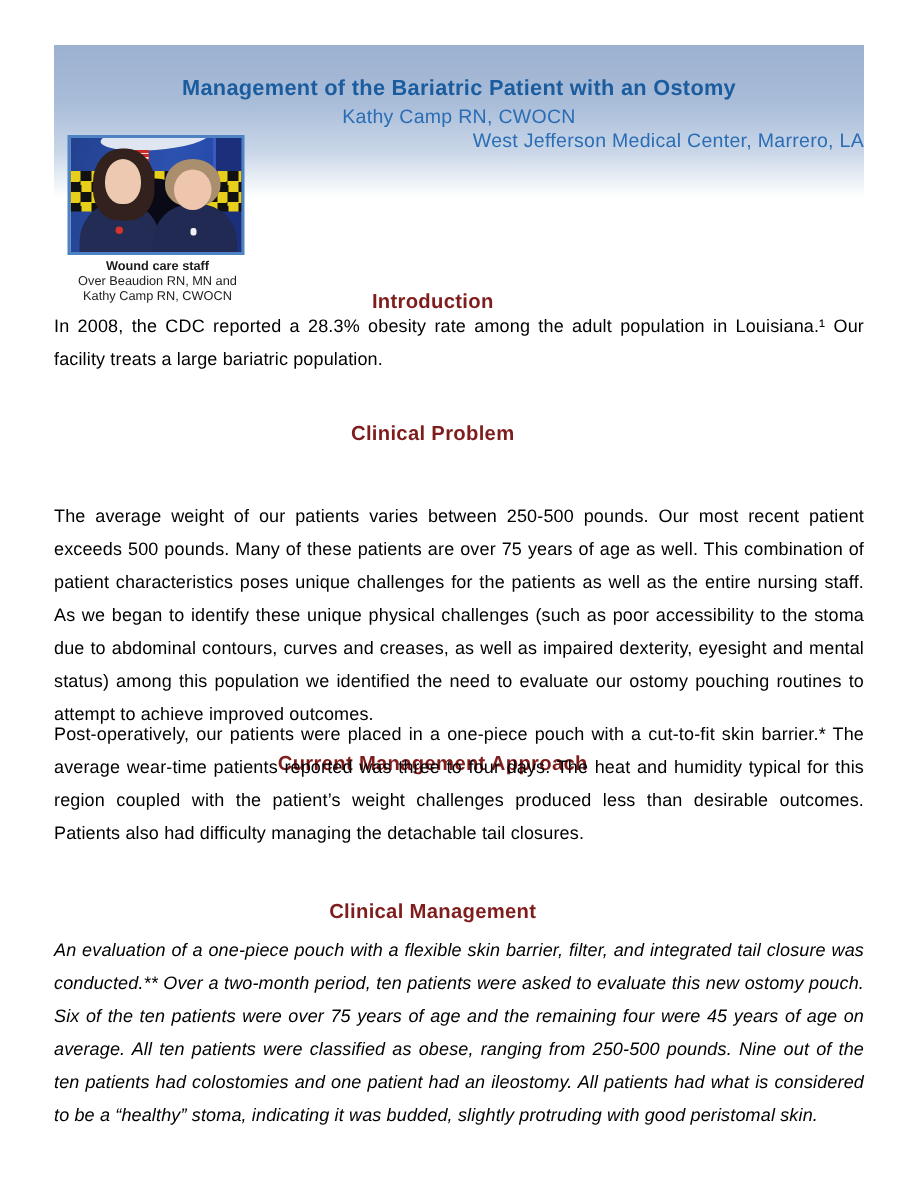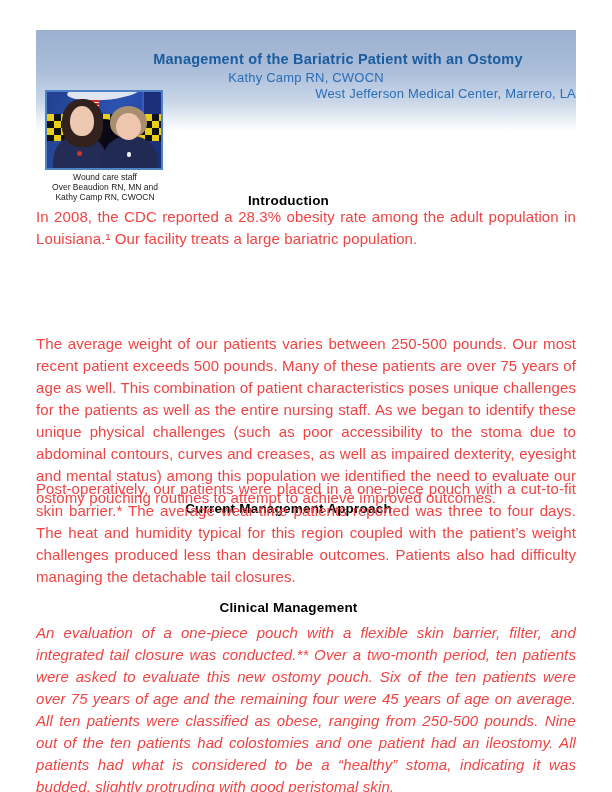--- a/index.html
+++ b/index.html
@@ -12,21 +12,20 @@
     overflow:hidden;
   }
   .gradient-band{
     position:absolute;left:36px;top:30px;width:540px;height:102px;
     background:linear-gradient(180deg,#9cb1d0 0%,#a9bdd9 38%,#c9d6e8 70%,#eef3f8 90%,#ffffff 100%);
   }
   .doc-title{
     position:absolute;left:36px;top:51px;width:540px;
     text-align:center;font-size:14.5px;font-weight:bold;color:#1a5c9e;
     letter-spacing:0.2px;
-    padding-left:32px;
   }
   .doc-author{
     position:absolute;left:36px;top:70px;width:540px;
     text-align:center;font-size:13px;color:#2a6db5;letter-spacing:0.2px;
   }
   .doc-affil{
     position:absolute;left:36px;top:86px;width:540px;
     text-align:right;font-size:13px;color:#2a6db5;letter-spacing:0.2px;
   }
   
@@ -51,30 +50,30 @@
   .p1-body{left:6px;top:43px;width:54px;height:33px;background:#222c55;border-radius:45% 45% 0 0/80% 80% 0 0;}
   .p1-pin{left:30px;top:59px;width:5px;height:5px;background:#d4342b;border-radius:50%;}
   .p2-hair{left:63px;top:14px;width:37px;height:32px;background:#a98f6e;border-radius:50% 50% 45% 45%;}
   .p2-face{left:69px;top:21px;width:25px;height:27px;background:#eec6ad;border-radius:50%;}
   .p2-body{left:55px;top:44px;width:56px;height:32px;background:#202a52;border-radius:45% 45% 0 0/80% 80% 0 0;}
   .p2-pin{left:80px;top:60px;width:4px;height:5px;background:#f2f2f2;border-radius:40%;}
   .photo-caption{
     position:absolute;left:34px;top:173px;width:142px;
     text-align:center;font-size:8.5px;line-height:9.8px;color:#1b1b1b;
   }
-  .photo-caption .cap-bold{font-weight:normal;}
+  .photo-caption .cap-bold{font-weight:bold;}
   
   .sec-heading{
     position:absolute;left:36px;width:505px;
-    text-align:center;font-size:13.5px;font-weight:bold;color:#000000;
+    text-align:center;font-size:13.5px;font-weight:bold;color:#7f1d1d;
     letter-spacing:0.2px;
   }
   .sec-body{
     position:absolute;left:36px;width:540px;
-    font-size:15px;line-height:22px;color:#ef4444;
+    font-size:12px;line-height:22px;color:#000000;
     text-align:justify;letter-spacing:0.1px;
   }
   .h-intro{top:193px;} .b-intro{top:206px;}
   .h-problem{top:281px;} .b-problem{top:289px;margin-top:44px;}
   .h-approach{top:470px;margin-top:31px;} .b-approach{top:478px;}
   .h-eval{top:600px;} .b-eval{top:622px;font-style:italic;}
 </style>
 </head>
 <body>
 
@@ -104,20 +103,21 @@
 
   <div class="photo-caption">
     <div class="cap-bold">Wound care staff</div>
     <div>Over Beaudion RN, MN and</div>
     <div>Kathy Camp RN, CWOCN</div>
   </div>
 
   <div class="sec-heading h-intro">Introduction</div>
   <div class="sec-body b-intro">In 2008, the CDC reported a 28.3% obesity rate among the adult population in Louisiana.¹ Our facility treats a large bariatric population.</div>
 
+  <div class="sec-heading h-problem">Clinical Problem</div>
   <div class="sec-body b-problem">The average weight of our patients varies between 250-500 pounds. Our most recent patient exceeds 500 pounds. Many of these patients are over 75 years of age as well. This combination of patient characteristics poses unique challenges for the patients as well as the entire nursing staff. As we began to identify these unique physical challenges (such as poor accessibility to the stoma due to abdominal contours, curves and creases, as well as impaired dexterity, eyesight and mental status) among this population we identified the need to evaluate our ostomy pouching routines to attempt to achieve improved outcomes.</div>
 
   <div class="sec-heading h-approach">Current Management Approach</div>
   <div class="sec-body b-approach">Post-operatively, our patients were placed in a one-piece pouch with a cut-to-fit skin barrier.* The average wear-time patients reported was three to four days. The heat and humidity typical for this region coupled with the patient’s weight challenges produced less than desirable outcomes. Patients also had difficulty managing the detachable tail closures.</div>
 
   <div class="sec-heading h-eval">Clinical Management</div>
   <div class="sec-body b-eval">An evaluation of a one-piece pouch with a flexible skin barrier, filter, and integrated tail closure was conducted.** Over a two-month period, ten patients were asked to evaluate this new ostomy pouch. Six of the ten patients were over 75 years of age and the remaining four were 45 years of age on average. All ten patients were classified as obese, ranging from 250-500 pounds. Nine out of the ten patients had colostomies and one patient had an ileostomy. All patients had what is considered to be a “healthy” stoma, indicating it was budded, slightly protruding with good peristomal skin.</div>
 
 </div>
 

